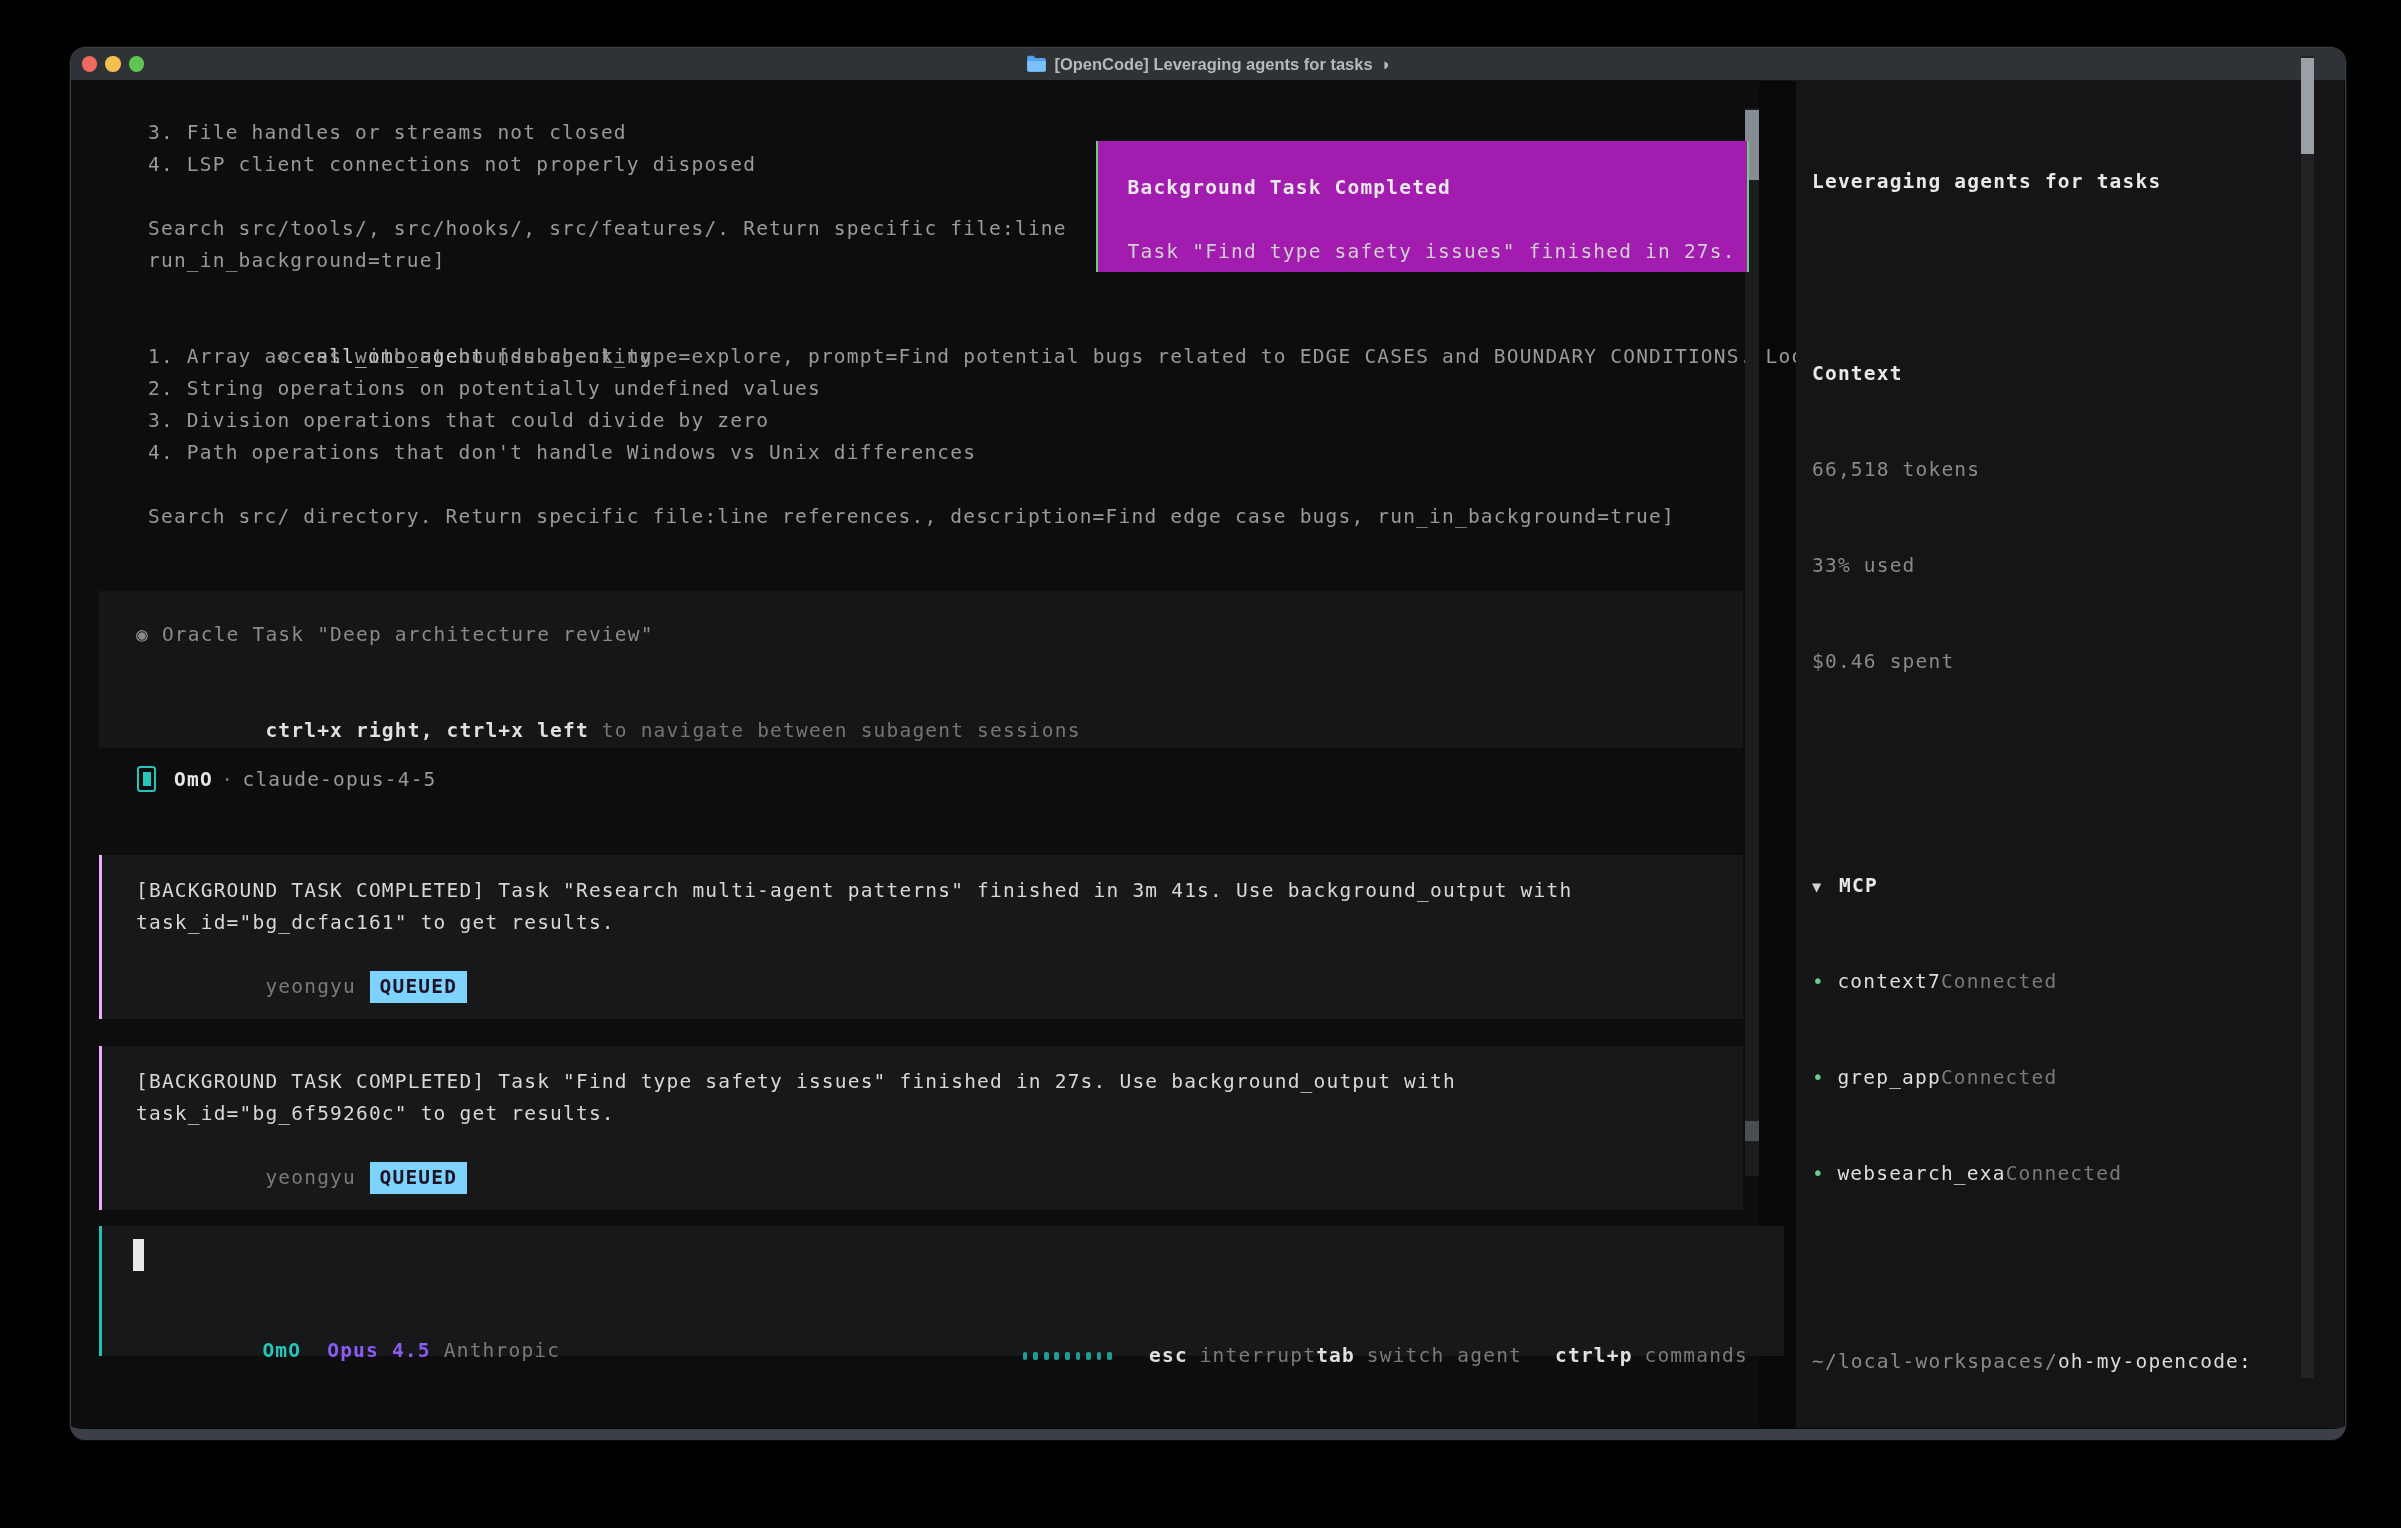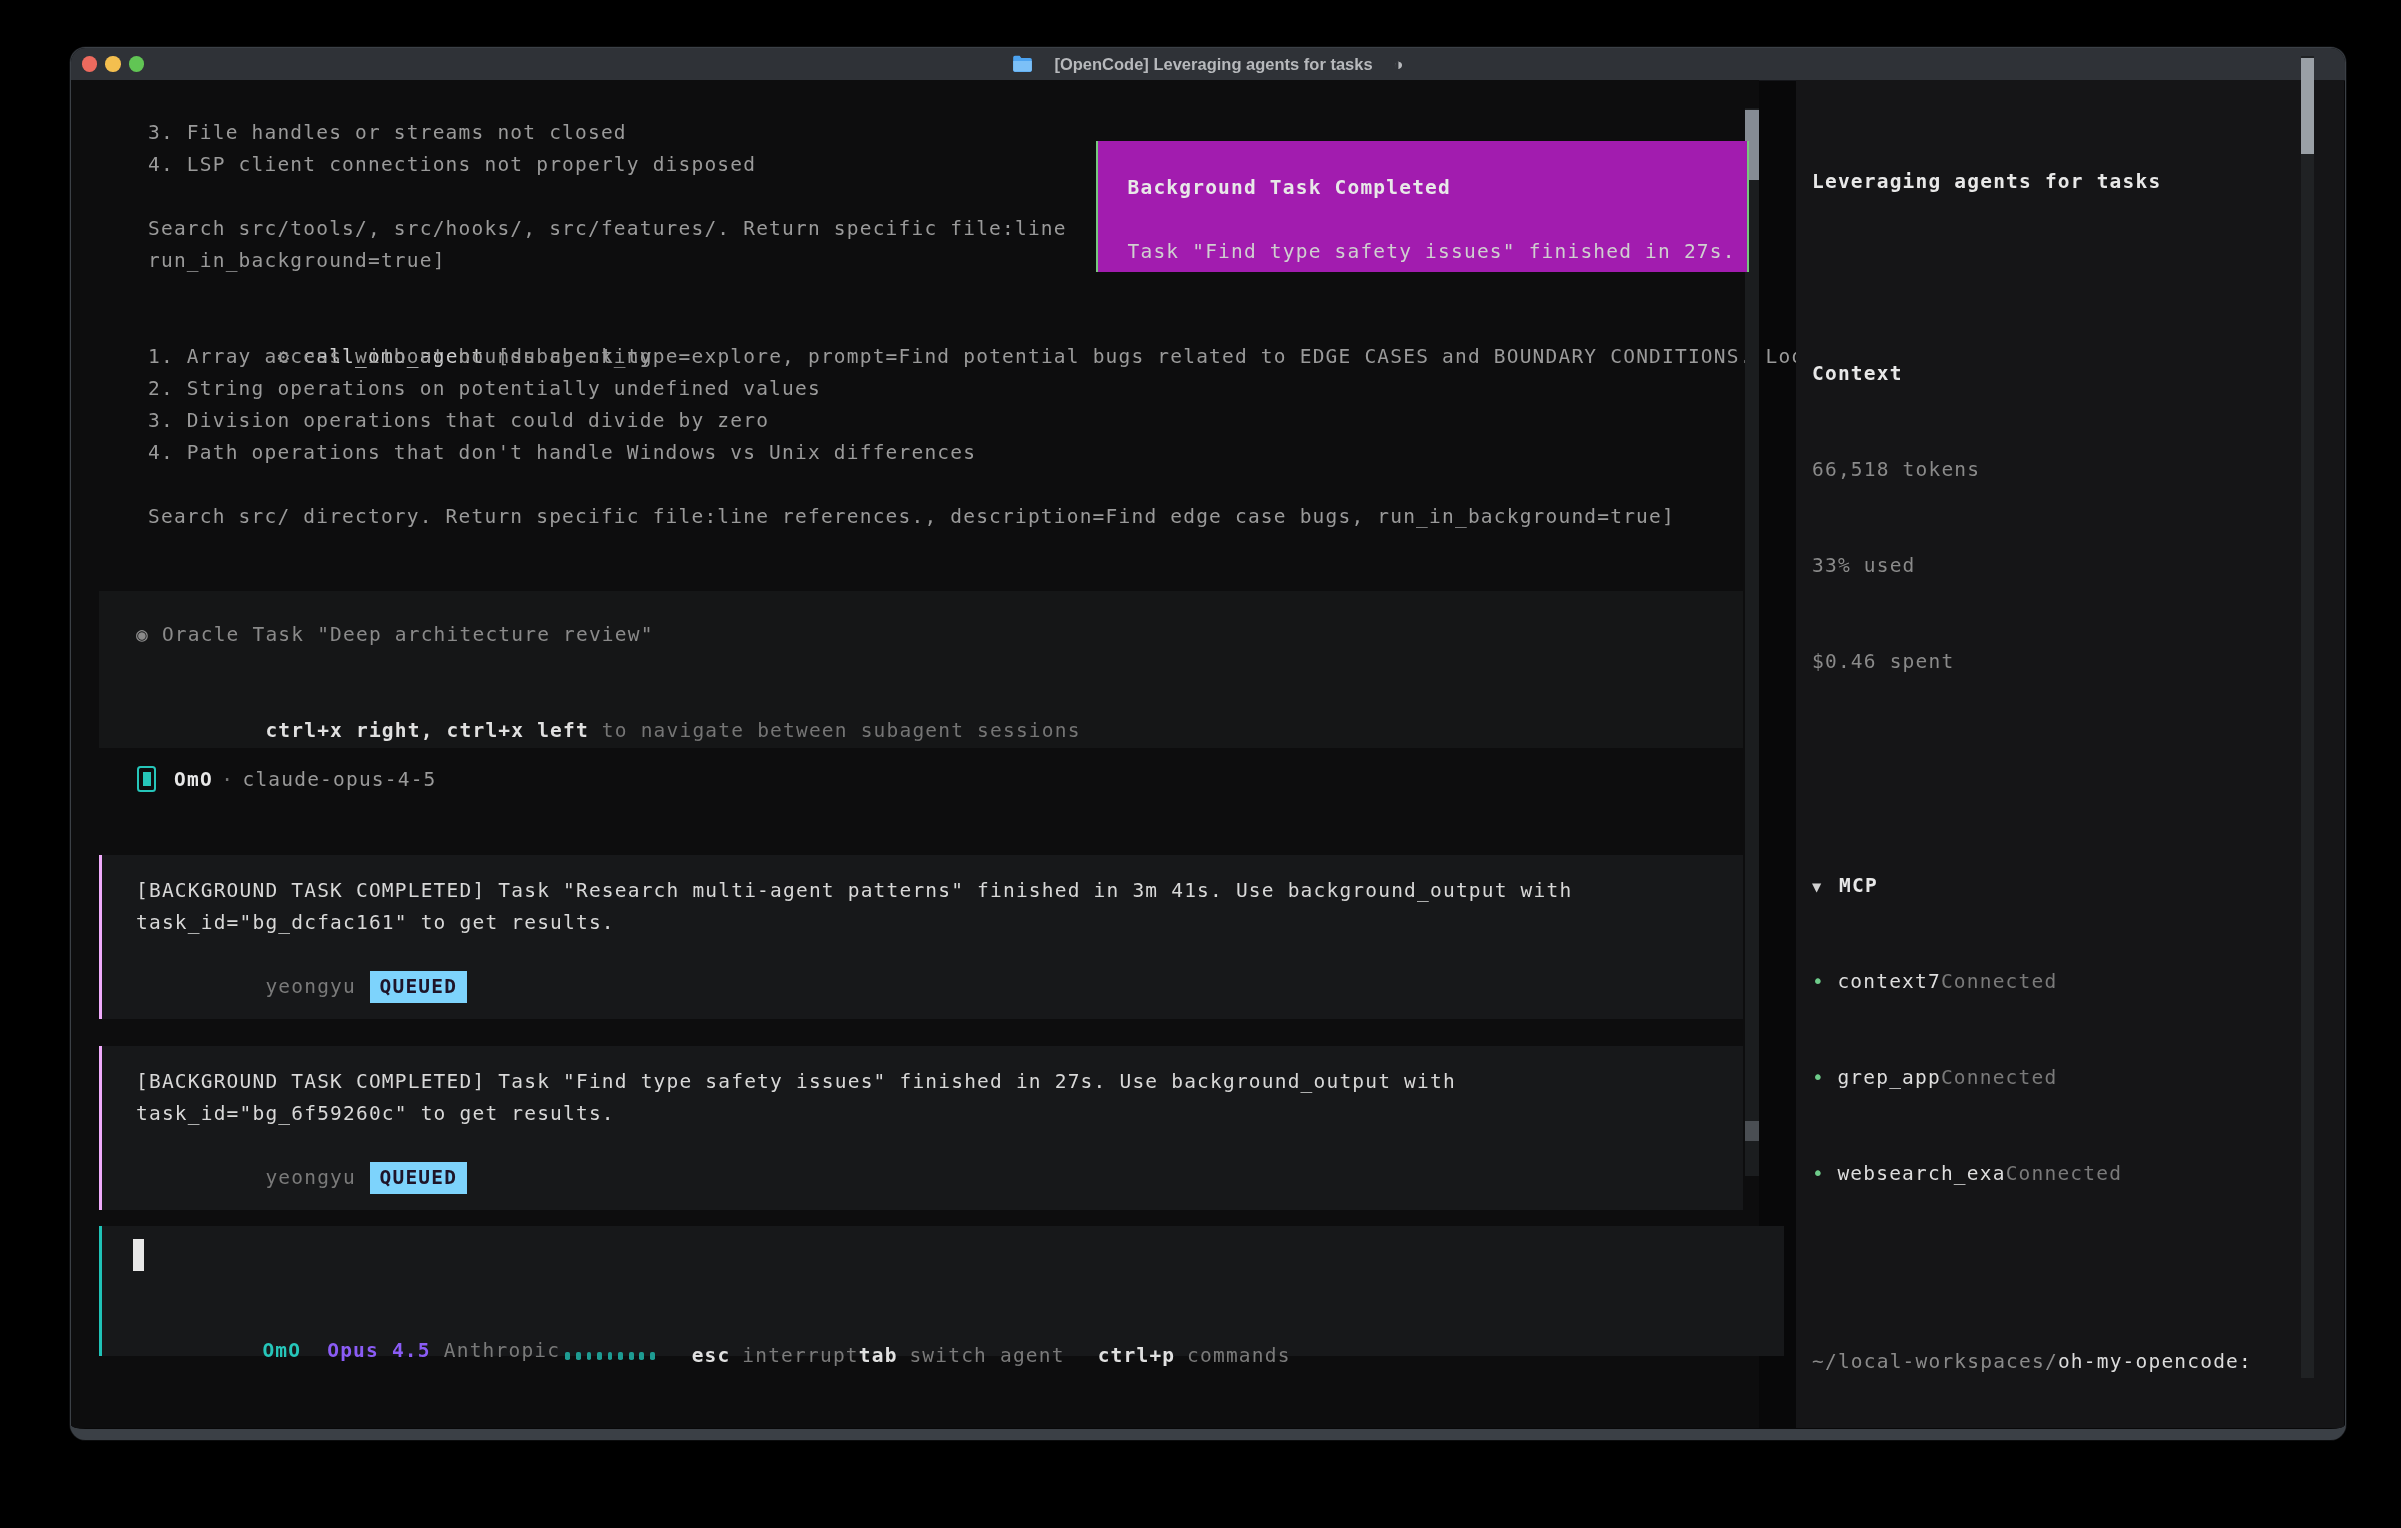--- a/index.html
+++ b/index.html
@@ -16,21 +16,21 @@
   
   .titlebar {
     position:absolute; left:0; top:0; right:0; height:32px; background:#2f3237;
     border-bottom:1.2px solid #15161a; display:flex; align-items:center;
   }
   .lights { display:flex; gap:8.3px; padding-left:10.6px; position:absolute; left:0; top:0; height:32px; align-items:center; }
   .light { width:15.4px; height:15.4px; border-radius:50%; }
   .light.red { background:#ed6a5e; } .light.yellow { background:#f4bf4f; } .light.green { background:#61c554; }
   .titletext {
     width:100%; text-align:center; font-family:"Liberation Sans", sans-serif;
-    font-size:16.5px; font-weight:700; color:#b7b9bc; display:flex; justify-content:center; align-items:center; gap:21px;
+    font-size:16.5px; font-weight:700; color:#b7b9bc; display:flex; justify-content:center; align-items:center; gap:7px;
   }
   .proxyicon { display:inline-block; }
   
   .main {
     position:absolute; left:0; top:32px; width:1688px; height:1348px; background:#0d0d0e;
     font-size:19.5px; letter-spacing:1.2px; color:#9a9a9a;
   }
   .sidebar {
     position:absolute; left:1725px; top:32px; width:548px; height:1348px; background:#151517;
     font-size:19.5px; letter-spacing:1.2px; color:#9a9a9a; box-sizing:border-box;
@@ -81,21 +81,21 @@
     border-left:3.5px solid #1fc2b7; box-sizing:border-box;
   }
   .cursor { position:absolute; left:31px; top:13px; width:11.2px; height:32px; background:#e8e8e8; }
   .input-footer { position:absolute; left:31px; top:77px; height:32px; line-height:32px; white-space:pre; }
   .input-agent { color:#26c6ba; font-weight:bold; margin-right:26px; }
   .input-model { color:#8b5cf6; font-weight:bold; }
   .input-provider { color:#7a7a7a; margin-left:13px; }
   
   .statusbar {
     position:absolute; left:37px; top:1260px; width:1640px; height:32px;
-    display:flex; justify-content:center; align-items:center; line-height:32px; white-space:pre;
+    display:flex; justify-content:flex-end; align-items:center; line-height:32px; white-space:pre;
   }
   .status-left, .status-right { display:flex; align-items:center; }
   .spinner { display:flex; gap:5.9px; margin-right:37px; align-items:center; }
   .spinner span { width:4.7px; height:7.7px; border-radius:1.8px; background:#1e9b92; display:inline-block; }
   .key { color:#e0e0e0; font-weight:bold; }
   .keylabel { color:#7a7a7a; margin-left:11.8px; }
   .status-gap { width:33px; display:inline-block; }
   
   .main-scrollbar { position:absolute; left:1674px; top:28px; width:13.6px; height:1068px; background:#1b1d1f; }
   .main-scrollbar .thumb-top { position:absolute; left:0; top:2.4px; width:13.6px; height:70px; background:#868c94; }

